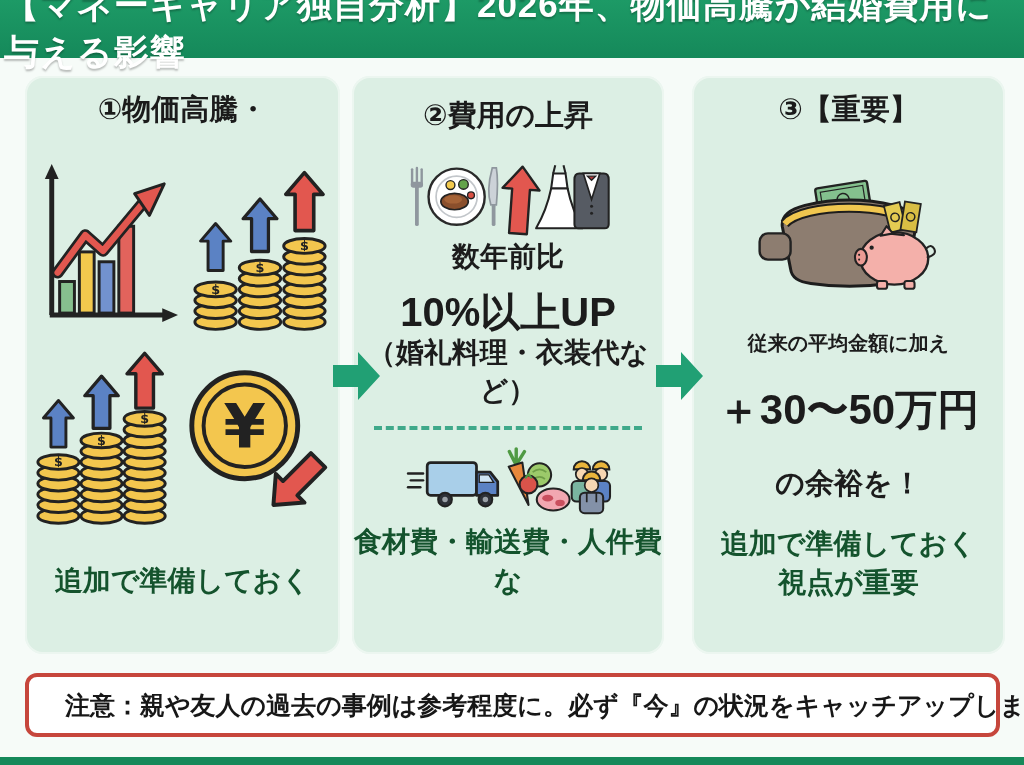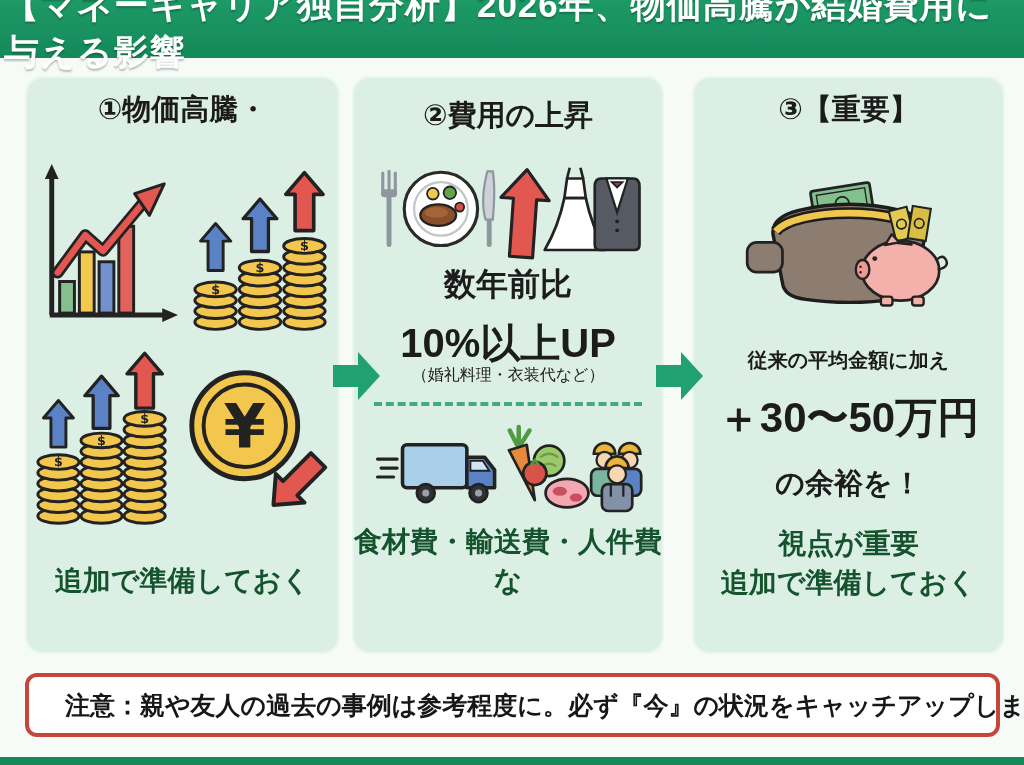--- a/index.html
+++ b/index.html
@@ -28,27 +28,27 @@
   #panel3{left:692px;width:313px;gap:20px;}
   .panel-title{
     margin:0;padding-top:16px;font-size:29px;line-height:1.22;font-weight:800;
     text-align:center;color:#1b1b1b;
   }
   .icon-row{display:flex;align-items:flex-end;justify-content:center;gap:6px;}
   .caption{
     margin-top:auto;padding-bottom:26px;font-size:28px;line-height:1.4;
     font-weight:800;text-align:center;color:#14532d;
   }
-  .stat-label{font-size:32px;font-weight:800;text-align:center;}
+  .stat-label{font-size:28px;font-weight:800;text-align:center;}
   .stat-value{margin-top:14px;font-size:40px;line-height:1.1;font-weight:800;text-align:center;}
-  .stat-note{margin-top:0;font-size:16px;font-weight:400;text-align:center;}
+  .stat-note{margin-top:0;font-size:28px;font-weight:700;text-align:center;}
   .dashed-divider{margin-top:16px;width:86%;border-top:4px dashed #3fa98a;height:0;}
   .body-line1{margin-top:18px;font-size:20px;font-weight:800;text-align:center;}
-  .body-line2{margin-top:2px;font-size:42px;line-height:1.05;font-weight:800;text-align:center;}
-  .body-line3{margin-top:4px;font-size:29px;font-weight:800;text-align:left;}
+  .body-line2{margin-top:11px;font-size:42px;line-height:1.05;font-weight:800;text-align:center;}
+  .body-line3{margin-top:12px;font-size:29px;font-weight:800;text-align:left;}
   .flow-arrow{position:absolute;top:352px;width:48px;height:48px;}
   #flow-arrow-1{left:333px;}
   #flow-arrow-2{left:656px;}
   .notice{
     position:absolute;left:25px;top:673px;width:975px;height:64px;
     background:#ffffff;border:4px solid #c6463c;border-radius:12px;
     box-sizing:border-box;display:flex;align-items:center;gap:14px;
     padding:0 18px 0 22px;
   }
   .notice-text{font-size:25px;font-weight:800;color:#171717;white-space:nowrap;}
@@ -303,22 +303,22 @@
       <rect x="243" y="188" width="17" height="13" rx="4" fill="#f4b0aa" stroke="#222" stroke-width="3.5"></rect>
       <path d="M282,148 q16,-4 11,-14 q-5,-9 -13,-1" fill="none" stroke="#222" stroke-width="3.5" stroke-linecap="round"></path>
     </g>
   </svg>
 
   <div class="body-line1">従来の平均金額に加え</div>
   <div class="body-line2">＋30〜50万円</div>
   <div class="body-line3">の余裕を！</div>
 
   <p class="caption" style="padding-bottom:24px;">
+    <span style="display:block">追加で準備しておく</span>
     <span style="display:block">視点が重要</span>
-    <span style="display:block">追加で準備しておく</span>
   </p>
 </section>
 
 <svg class="flow-arrow" id="flow-arrow-1" viewBox="0 0 48 48">
   <polygon points="0,13 25,13 25,0 47,24 25,48 25,35 0,35" fill="#21a074"></polygon>
 </svg>
 <svg class="flow-arrow" id="flow-arrow-2" viewBox="0 0 48 48">
   <polygon points="0,13 25,13 25,0 47,24 25,48 25,35 0,35" fill="#21a074"></polygon>
 </svg>
 

